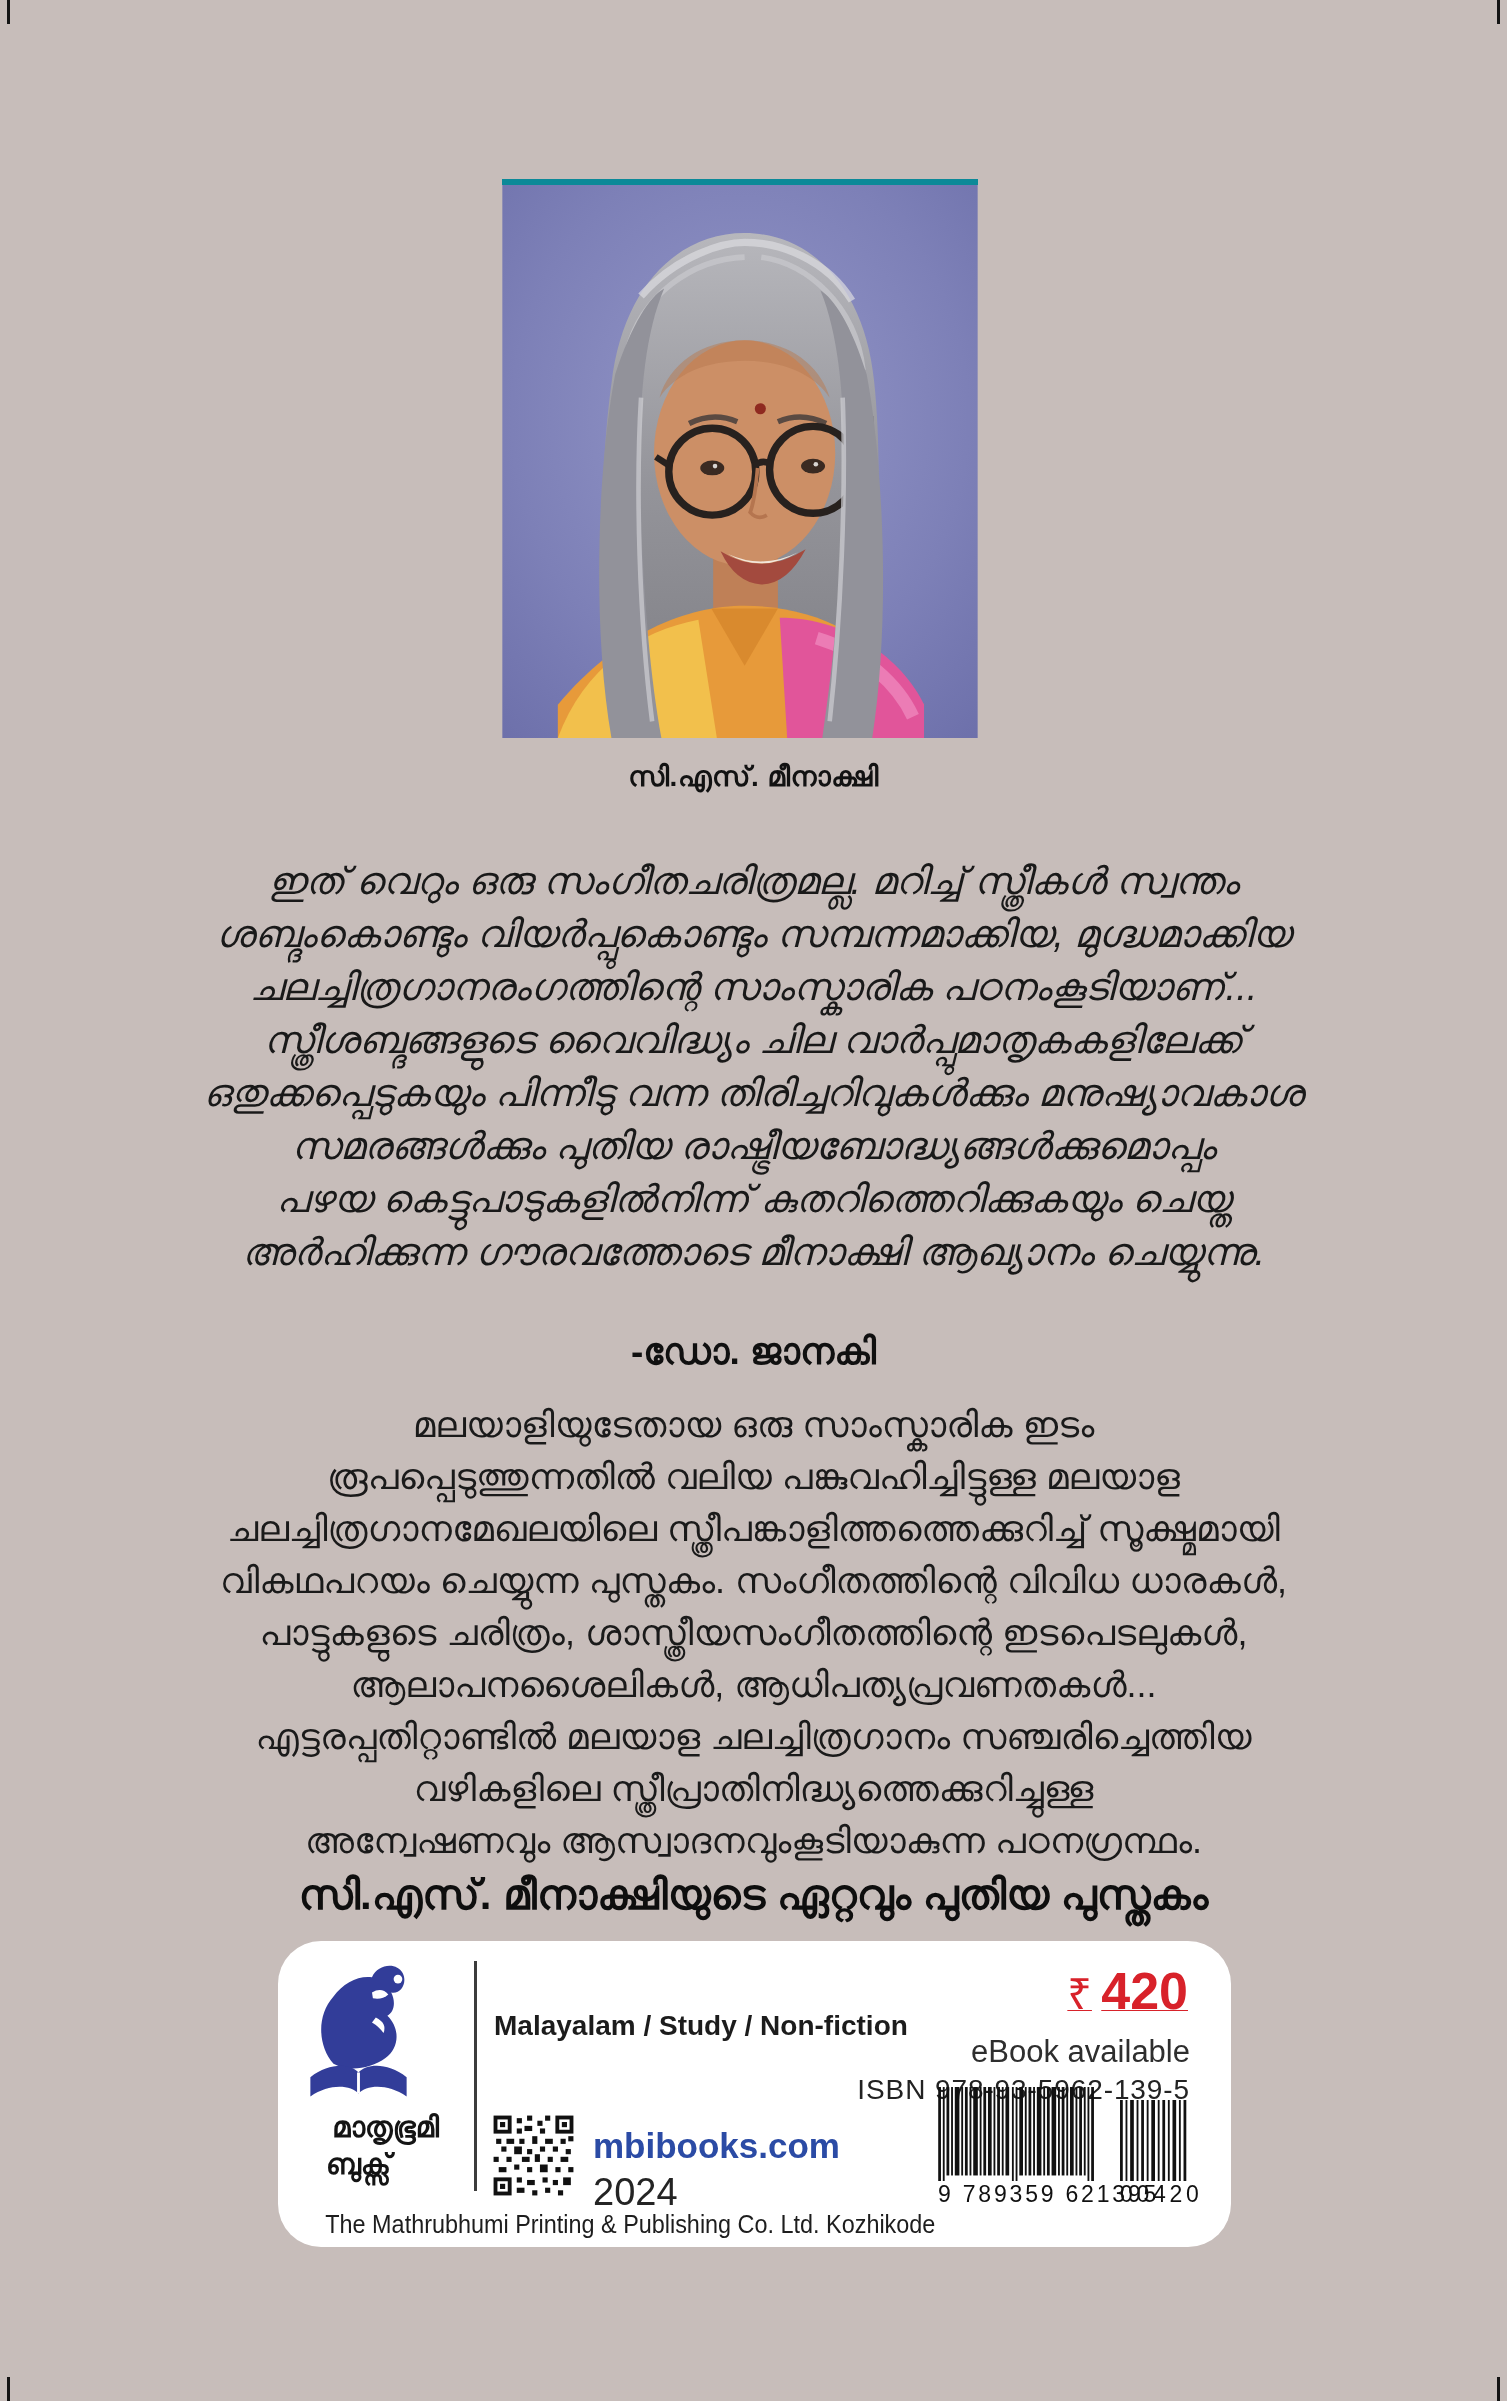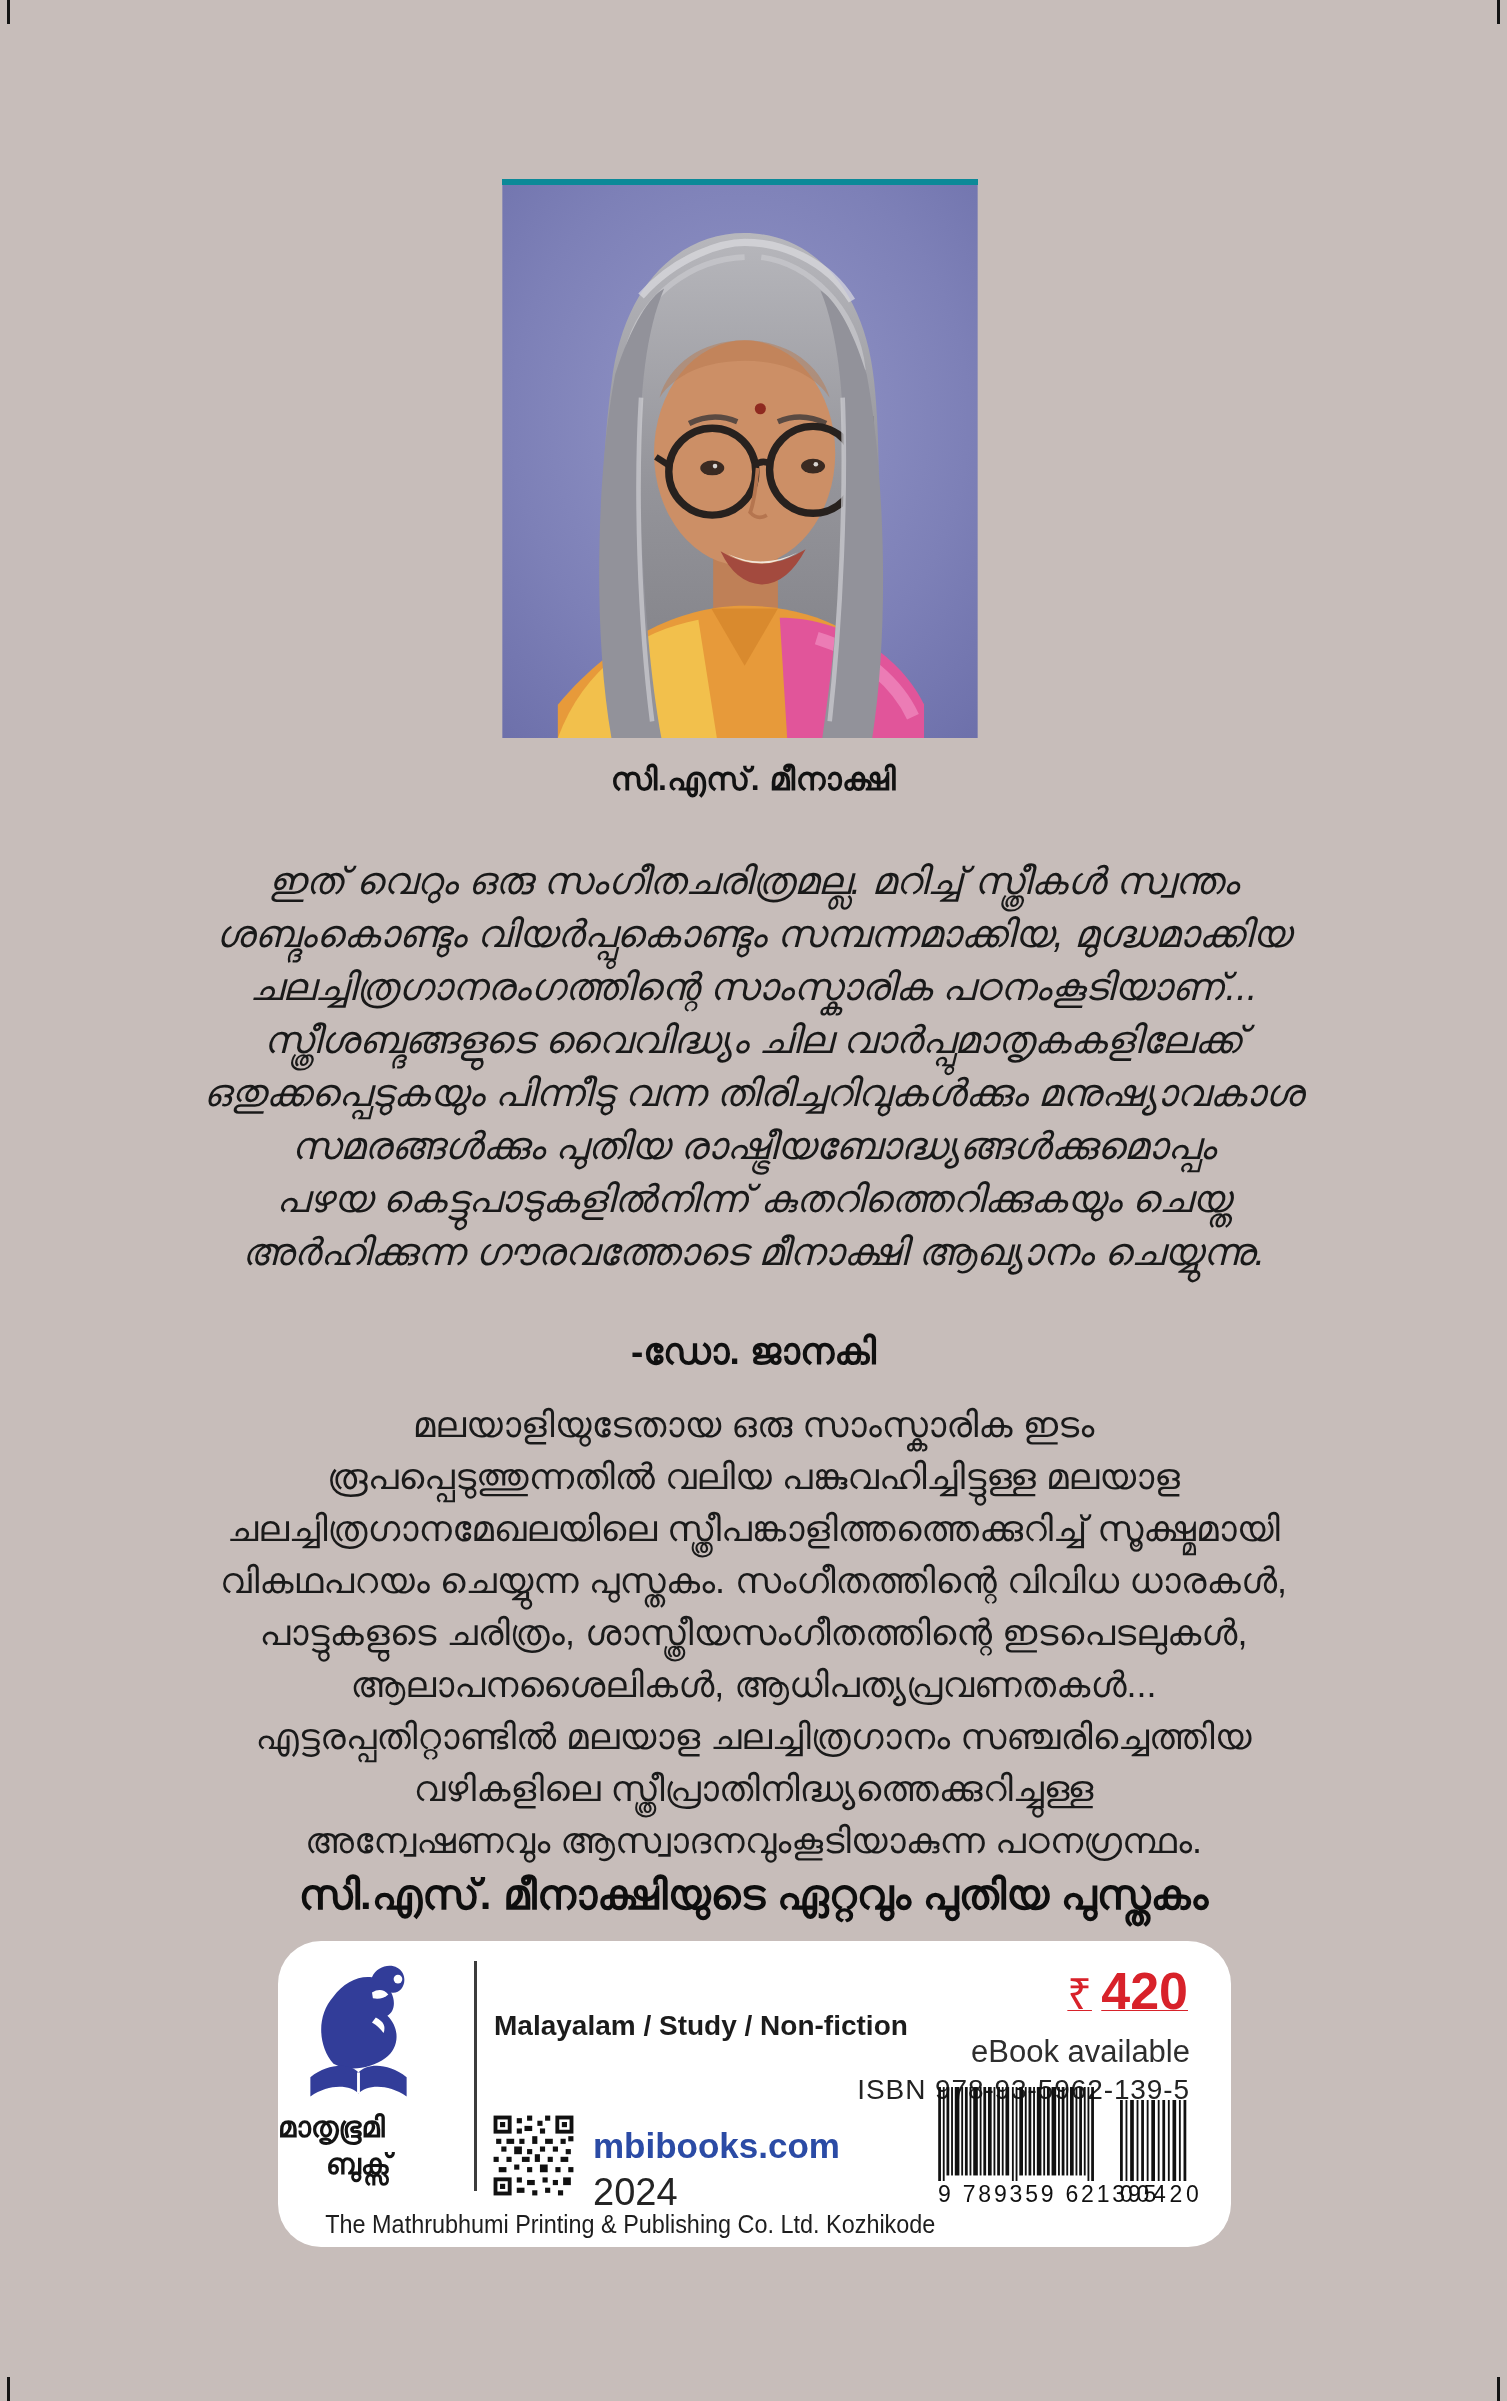--- a/index.html
+++ b/index.html
@@ -15,40 +15,40 @@
   .cm-tl{left:7.4px;top:0;}
   .cm-tr{left:1497px;top:0;}
   .cm-bl{left:7.4px;top:2377px;}
   .cm-br{left:1497px;top:2377px;}
 
   .photo{position:absolute;left:502px;top:179px;width:476px;height:559px;}
   .photo-topbar{position:absolute;left:0;top:0;width:100%;height:5.6px;background:#0c8998;}
   .photo svg{position:absolute;left:0;top:5.6px;}
 
   .author-name{position:absolute;left:0;top:761px;width:100%;text-align:center;
-    font-size:32px;font-weight:600;letter-spacing:0.5px;color:#121212;white-space:nowrap;}
+    font-size:28px;font-weight:600;letter-spacing:0.5px;color:#121212;white-space:nowrap;}
 
   .quote{position:absolute;left:0;top:855px;width:100%;text-align:center;
     font-size:38px;font-style:italic;color:#191919;}
   .quote .tline{height:53px;line-height:53px;white-space:nowrap;}
 
   .attribution{position:absolute;left:0;top:1331px;width:100%;text-align:center;
     font-size:37px;font-weight:700;color:#101010;white-space:nowrap;}
 
   .description{position:absolute;left:0;top:1399px;width:100%;text-align:center;
     font-size:36px;color:#1a1a1a;}
   .description .tline{height:52px;line-height:52px;white-space:nowrap;}
 
   .headline{position:absolute;left:0;top:1871px;width:100%;text-align:center;
     font-size:42px;font-weight:700;color:#0e0e0e;white-space:nowrap;}
 
   .pubbox{position:absolute;left:278px;top:1941px;width:953px;height:306px;
     background:#ffffff;border-radius:43px;}
   .logo-svg{position:absolute;left:26px;top:15px;width:109px;height:154px;}
-  .logo-name1{position:absolute;left:0px;top:170px;width:161px;text-align:left;
+  .logo-name1{position:absolute;left:0px;top:170px;width:161px;text-align:right;
     font-size:29px;font-weight:600;color:#141414;white-space:nowrap;}
   .logo-name2{position:absolute;left:0px;top:207px;width:161px;text-align:center;
     font-size:29px;font-weight:600;color:#141414;white-space:nowrap;}
   .vdivider{position:absolute;left:196px;top:20.4px;width:2.8px;height:230px;background:#3c3c3c;}
   .category{position:absolute;left:216px;top:26px;font-size:28px;font-weight:600;
     color:#1c1c1c;white-space:nowrap;margin-top:43px;}
   .coverdesign{position:absolute;left:216px;top:65px;font-size:28px;font-weight:600;
     color:#1c1c1c;white-space:nowrap;}
   .price{position:absolute;right:43px;top:20.4px;color:#d8222a;white-space:nowrap;text-decoration:underline;}
   .price .rupee{font-size:43px;font-weight:500;}

